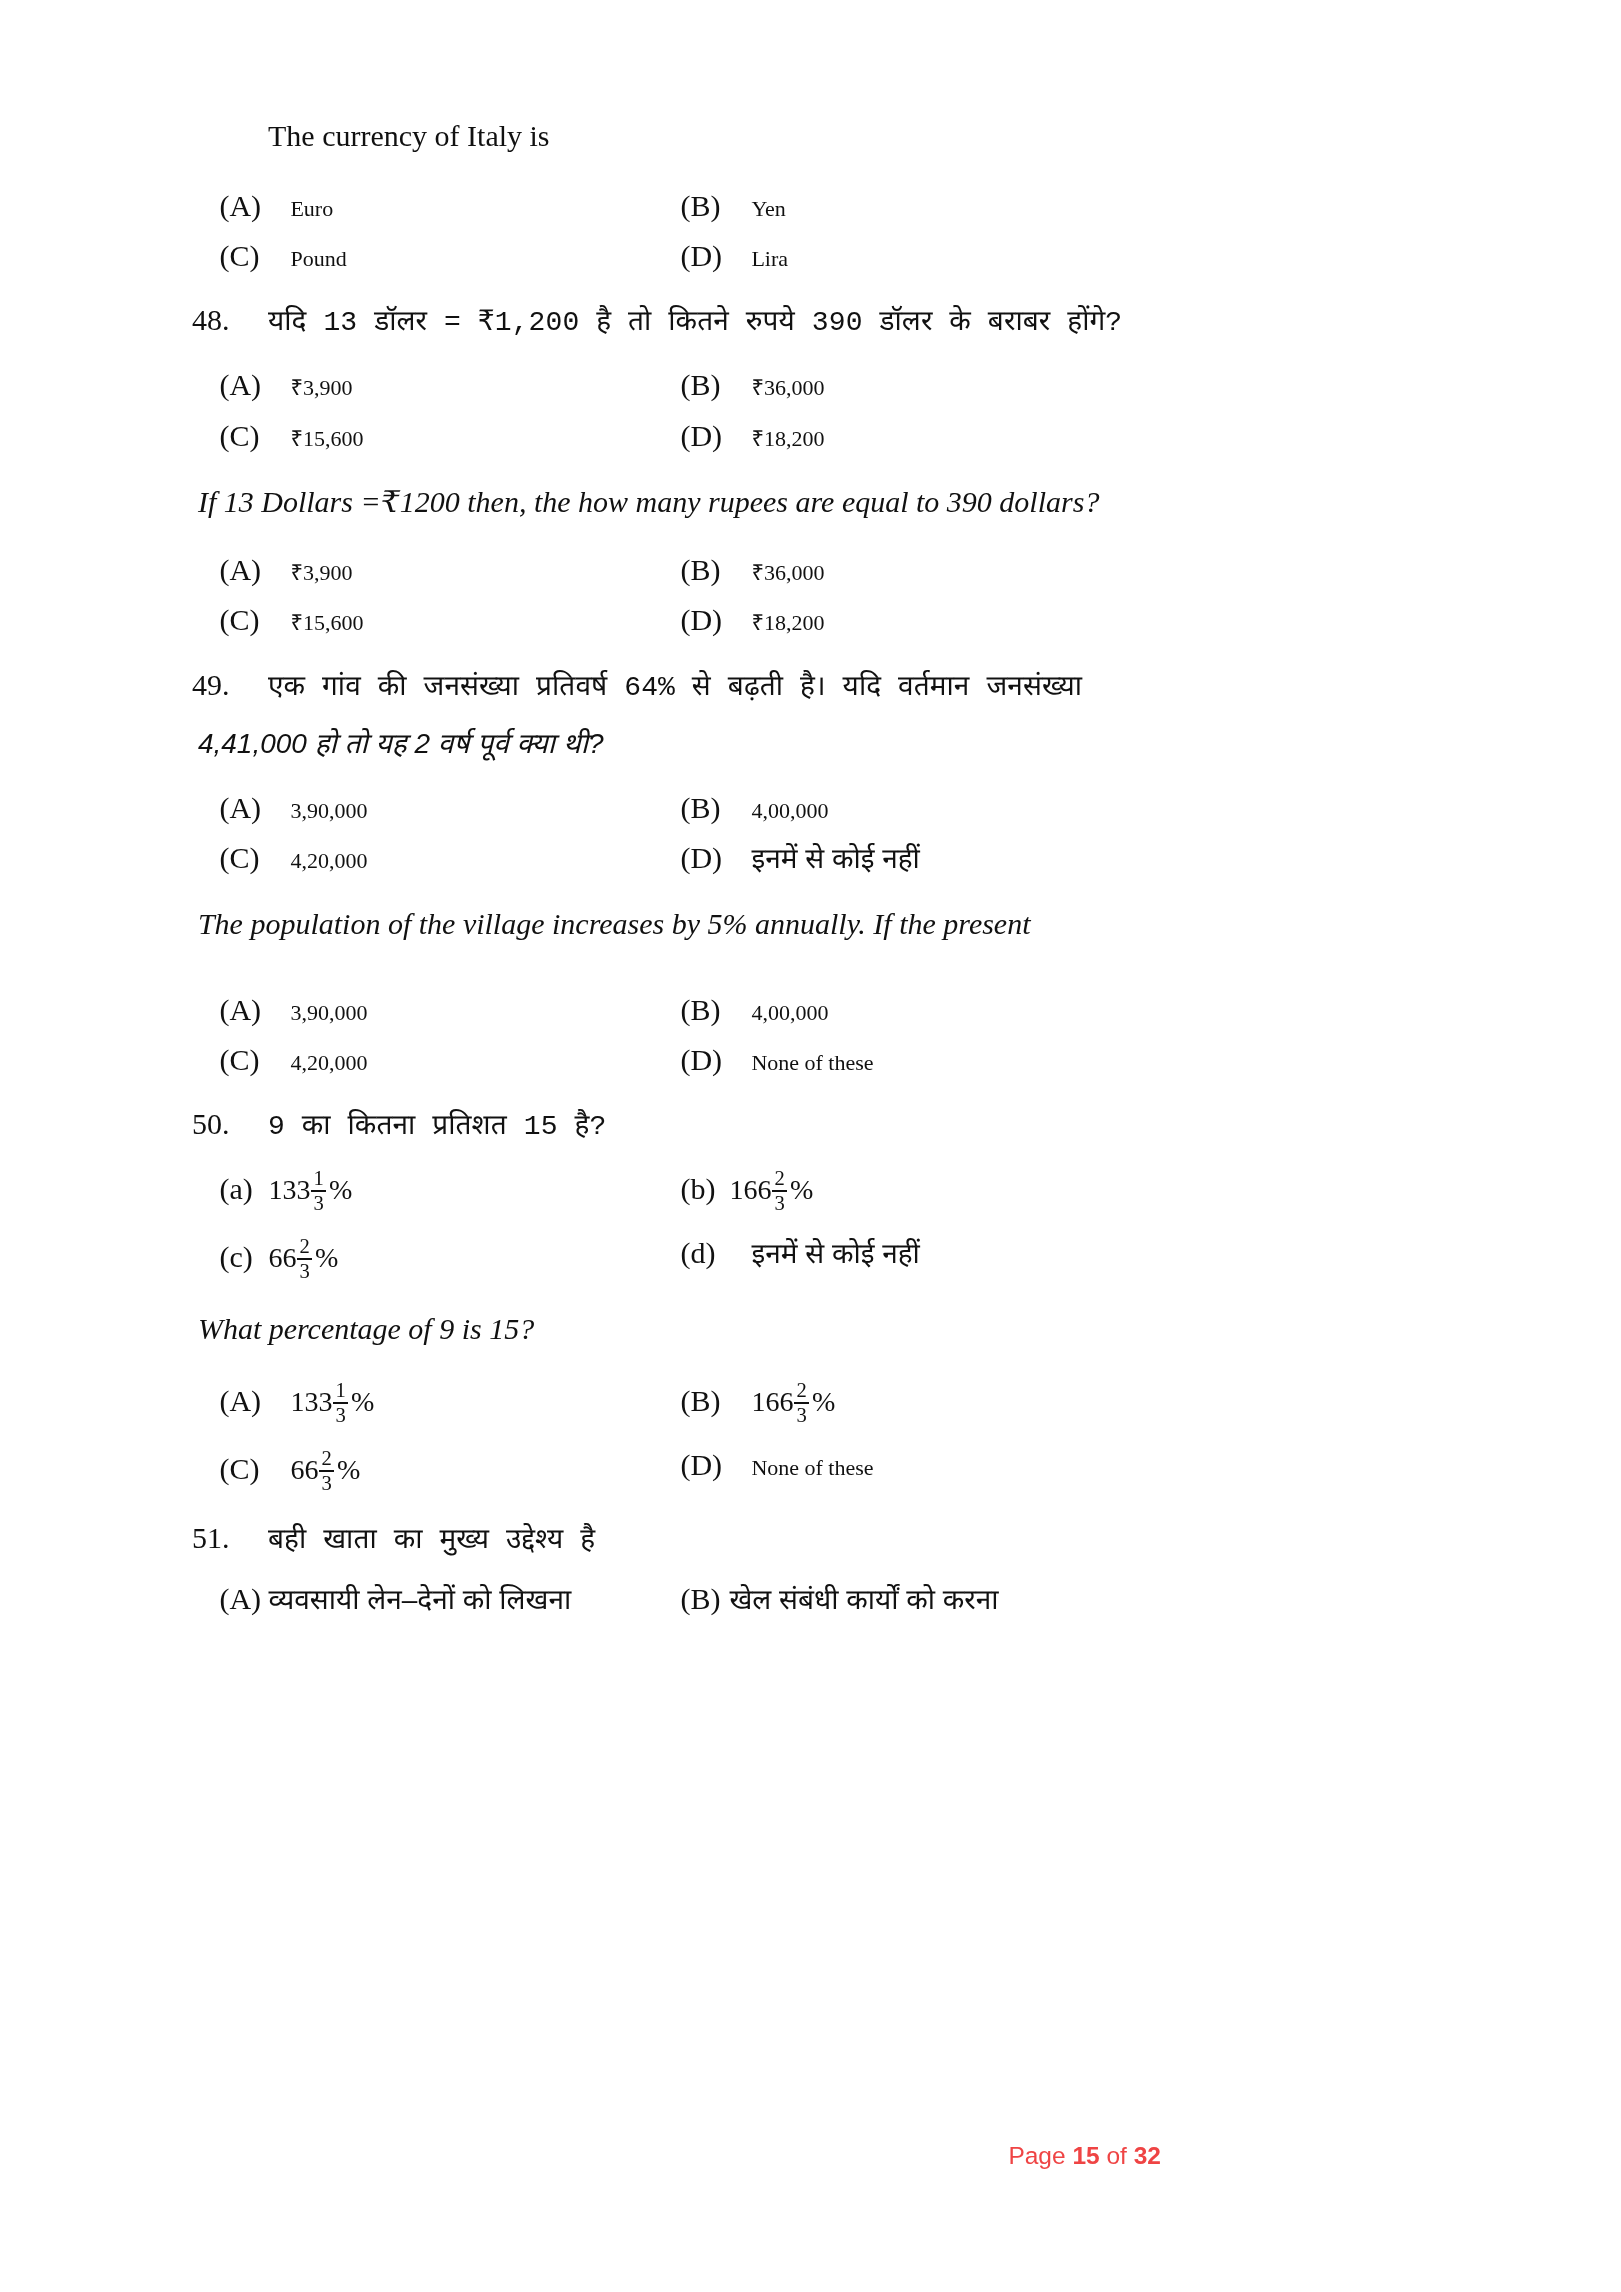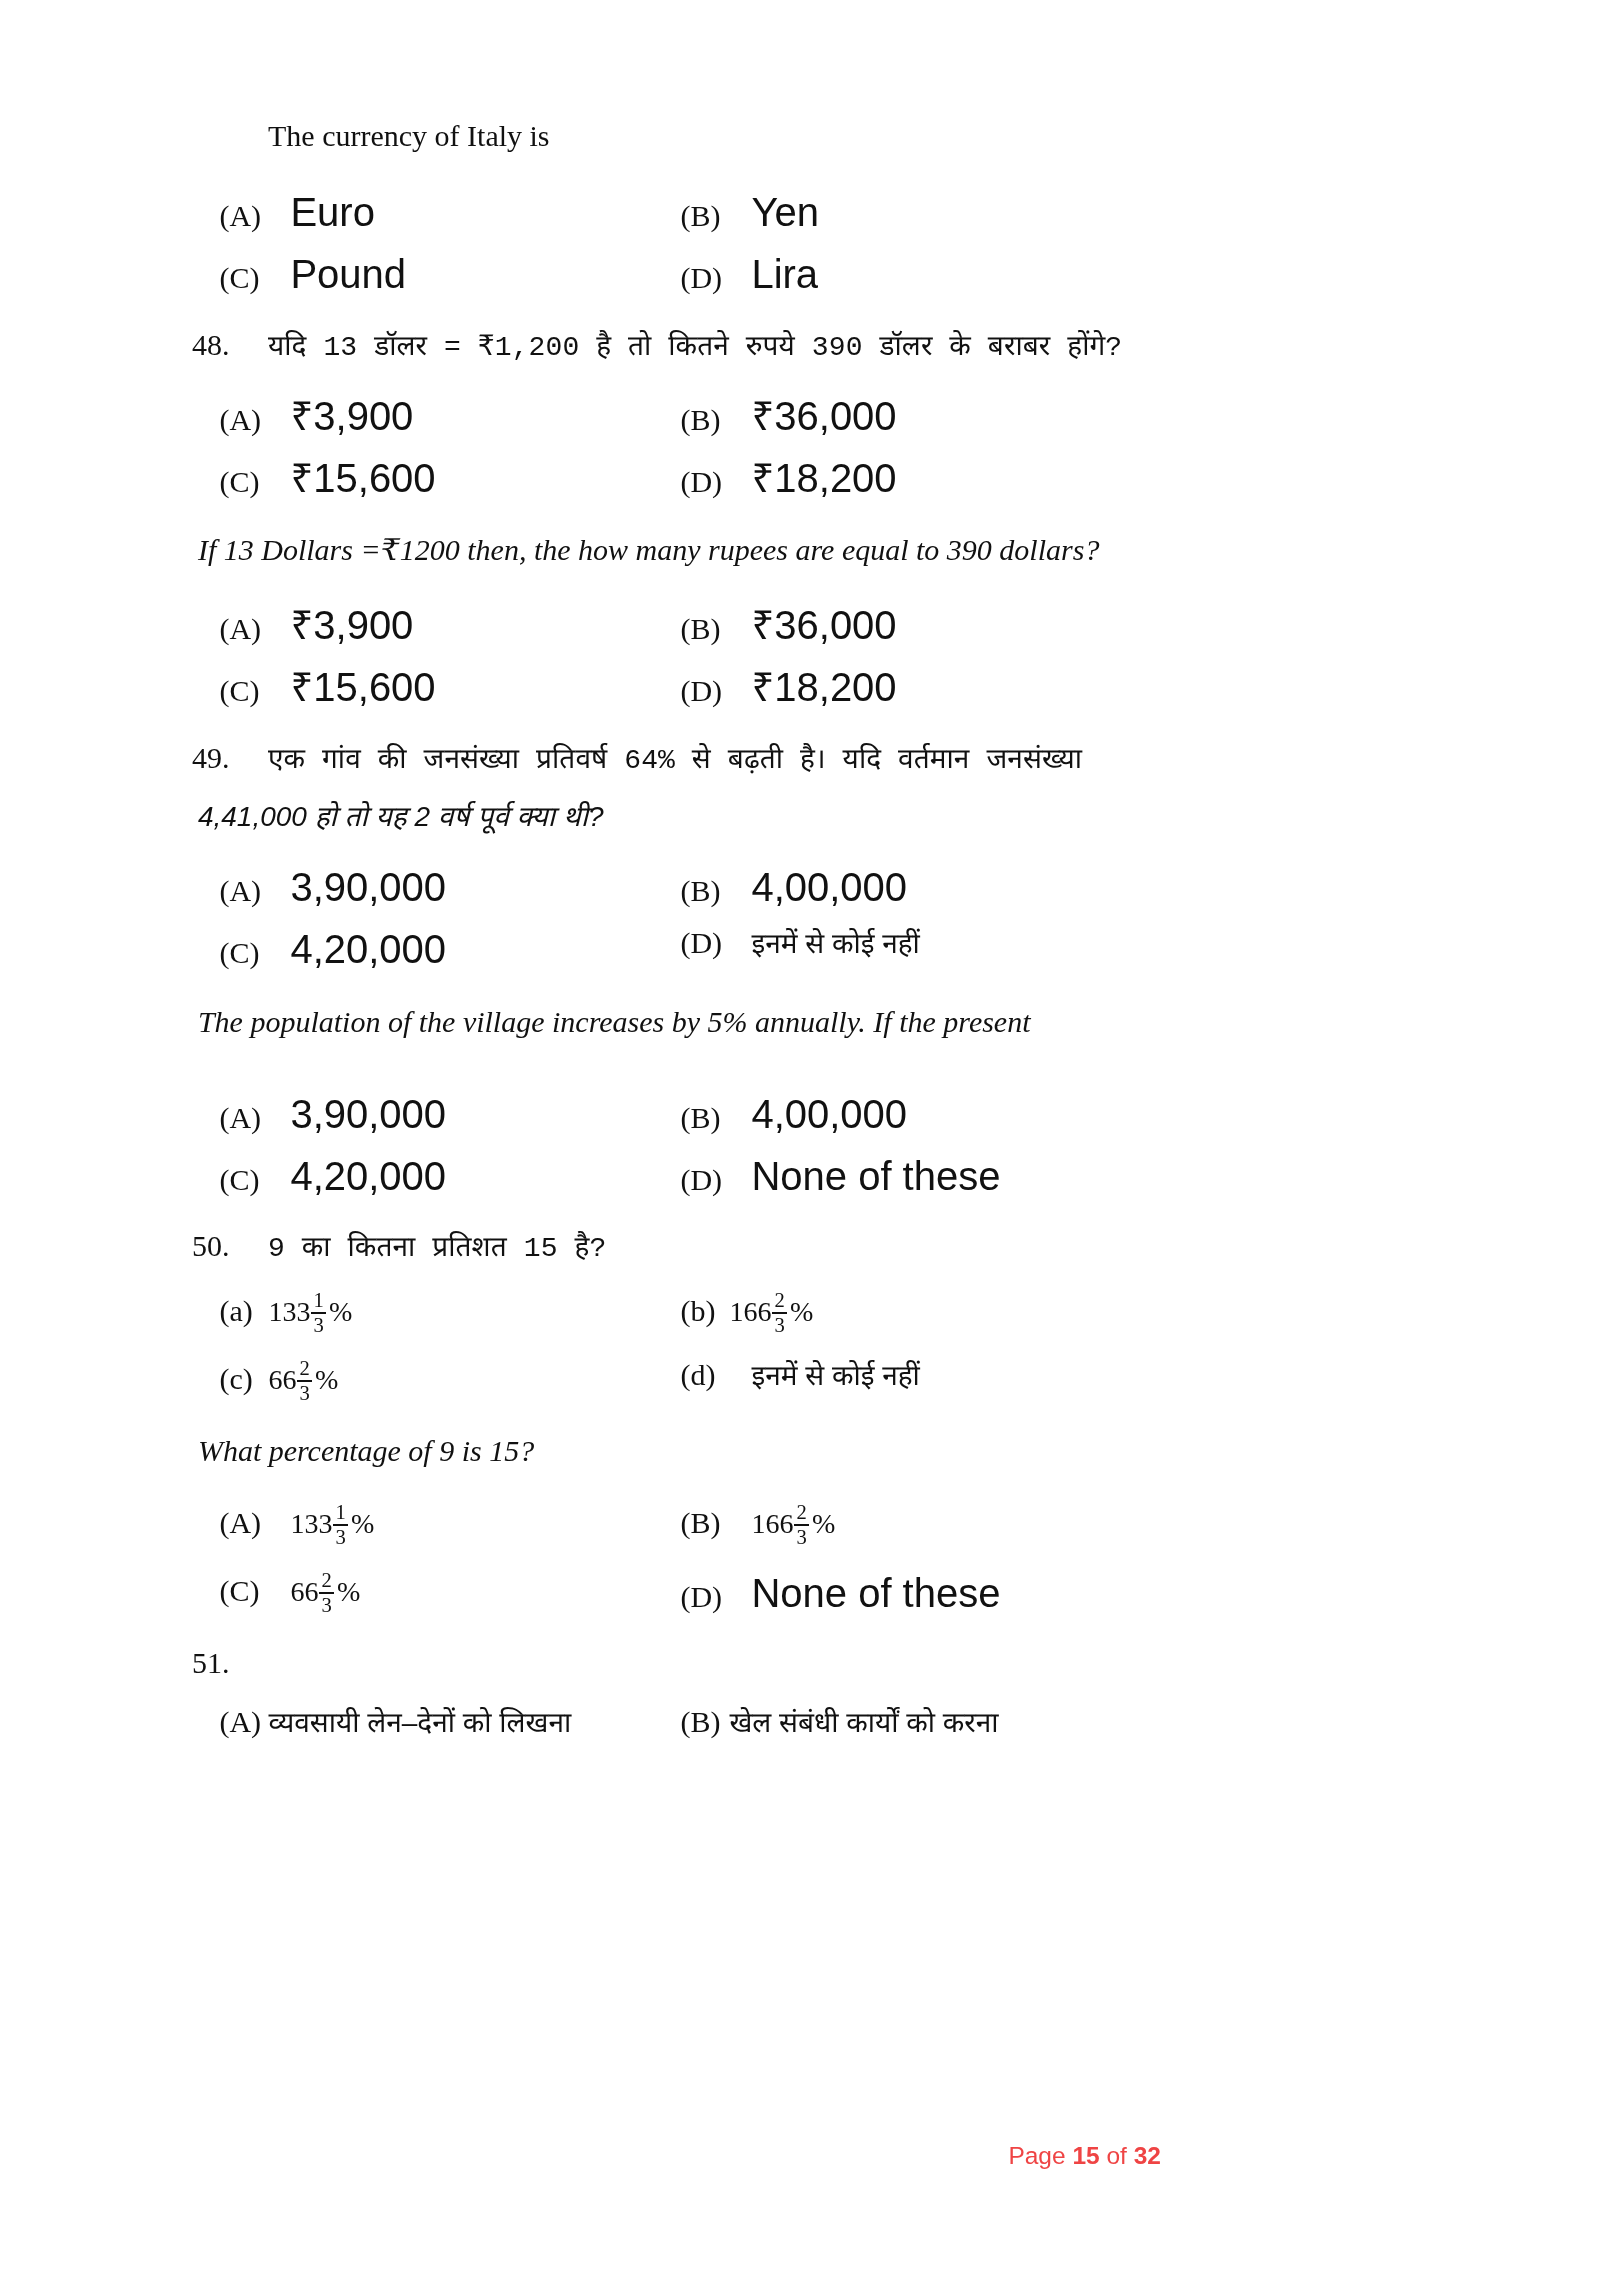--- a/index.html
+++ b/index.html
@@ -89,22 +89,22 @@
   }
   .opt .lbl {
     flex: 0 0 71px;
     font-family: "Liberation Serif", "DejaVu Serif", serif;
     font-size: 30px;
   }
   .opt .lbl.tight {
     flex: 0 0 49px;
   }
   .opt .val {
-    font-family: Liberation Sans, sans-serif;
-    font-size: 40px;
+    font-family: Liberation Serif, serif;
+    font-size: 22px;
   }
   .opt .val.hi {
     font-family: "Liberation Sans", "DejaVu Sans", sans-serif;
     font-size: 28px;
   }
   .sp14 { height: 13.7px; }
   .sp18 { height: 17.6px; }
   .sp22 { height: 21.6px; }
   .sp26 { height: 25.5px; }
   .sp30 { height: 29px; }
@@ -404,20 +404,21 @@
       <div class="opt">
         <span class="lbl">(D)</span>
         <span class="val">None of these</span>
       </div>
     </div>
 
     <div class="sp26"></div>
 
     <div class="stem">
       <span class="qnum">51.</span>
+      <span class="qtext hindi">बही खाता का मुख्य उद्देश्य है</span>
     </div>
     <div class="sp22"></div>
     <div class="opts">
       <div class="opt">
         <span class="lbl tight">(A)</span>
         <span class="val hi">व्यवसायी लेन–देनों को लिखना</span>
       </div>
       <div class="opt">
         <span class="lbl tight">(B)</span>
         <span class="val hi">खेल संबंधी कार्यों को करना</span>

